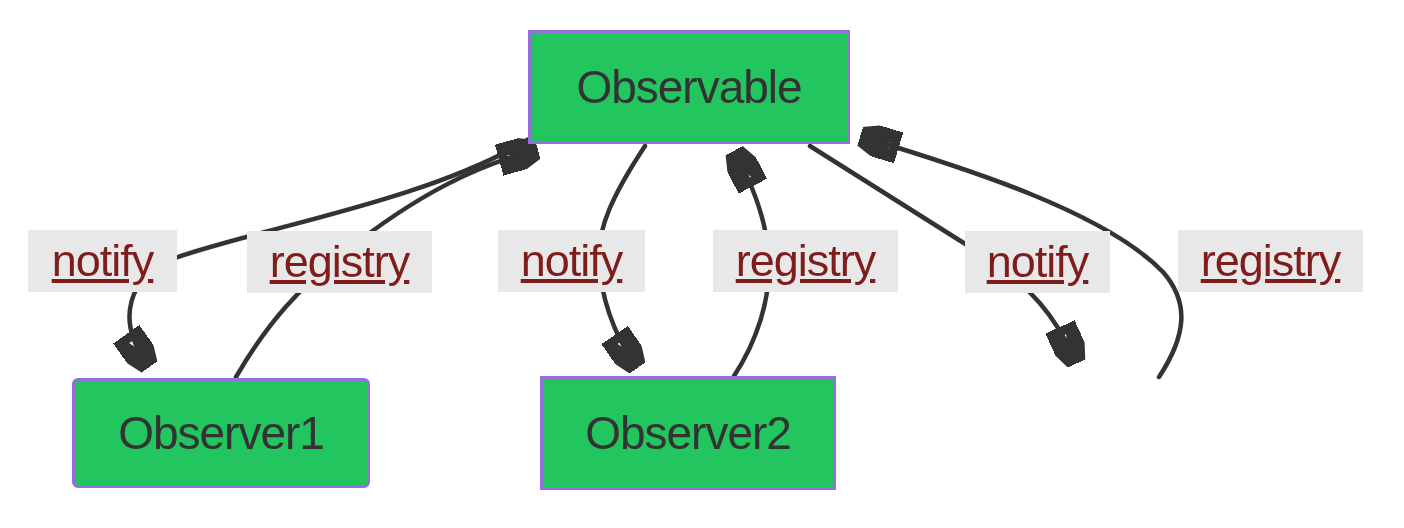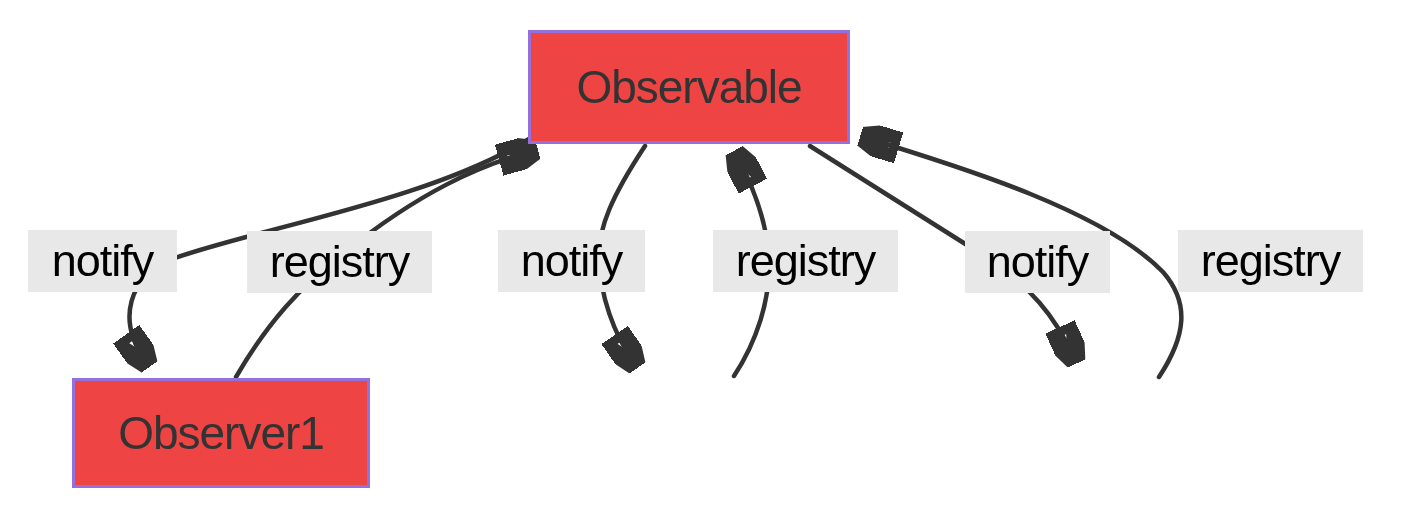--- a/index.html
+++ b/index.html
@@ -26,44 +26,45 @@
   }
   .edges path {
     fill: none;
     stroke: #333333;
     stroke-width: 4.5;
     stroke-linecap: round;
   }
   .node {
     position: absolute;
     box-sizing: border-box;
-    background: #ef4444;
+    background: #22c55e;
     border: 3px solid #9370DB;
     color: #333333;
     display: flex;
     align-items: center;
     justify-content: center;
     font-size: 46px;
     letter-spacing: -1px;
   }
   .node-observable { left: 528px; top: 30px;  width: 322px; height: 114px; }
-  .node-observer1  { left: 72px;  top: 378px; width: 298px; height: 110px; }
+  .node-observer1  { left: 72px;  top: 378px; width: 298px; height: 110px; border-radius: 6px; }
   .node-observer2  { left: 540px; top: 376px; width: 296px; height: 114px; }
   .node-observer3  { left: 1007px; top: 376px; width: 298px; height: 115px; }
   .edge-label {
     position: absolute;
     box-sizing: border-box;
     background: #e8e8e8;
-    color: #000000;
+    color: #7f1d1d;
     display: flex;
     align-items: center;
     justify-content: center;
     font-size: 45px;
     letter-spacing: -1px;
     height: 62px;
+    text-decoration: underline;
   }
   .lbl-notify1   { left: 28px;   top: 230px; width: 149px; }
   .lbl-registry1 { left: 247px;  top: 231px; width: 185px; }
   .lbl-notify2   { left: 498px;  top: 230px; width: 147px; }
   .lbl-registry2 { left: 713px;  top: 230px; width: 185px; }
   .lbl-notify3   { left: 965px;  top: 231px; width: 145px; }
   .lbl-registry3 { left: 1178px; top: 230px; width: 185px; }
 </style>
 </head>
 <body>
@@ -83,20 +84,23 @@
     <path d="M 810 146 C 868 182, 925 218, 978 252 C 1032 286, 1056 318, 1074 358" marker-end="url(#arrow)"></path>
     <path d="M 1159 377 C 1186 336, 1190 303, 1163 272 C 1105 212, 965 168, 866 138" marker-end="url(#arrow)"></path>
   </svg>
 
   <div class="node node-observable">
     <span>Observable</span>
   </div>
   <div class="node node-observer1">
     <span>Observer1</span>
   </div>
+  <div class="node node-observer2">
+    <span>Observer2</span>
+  </div>
 
   <div class="edge-label lbl-notify1">notify</div>
   <div class="edge-label lbl-registry1">registry</div>
   <div class="edge-label lbl-notify2">notify</div>
   <div class="edge-label lbl-registry2">registry</div>
   <div class="edge-label lbl-notify3">notify</div>
   <div class="edge-label lbl-registry3">registry</div>
 
 </div>
 

